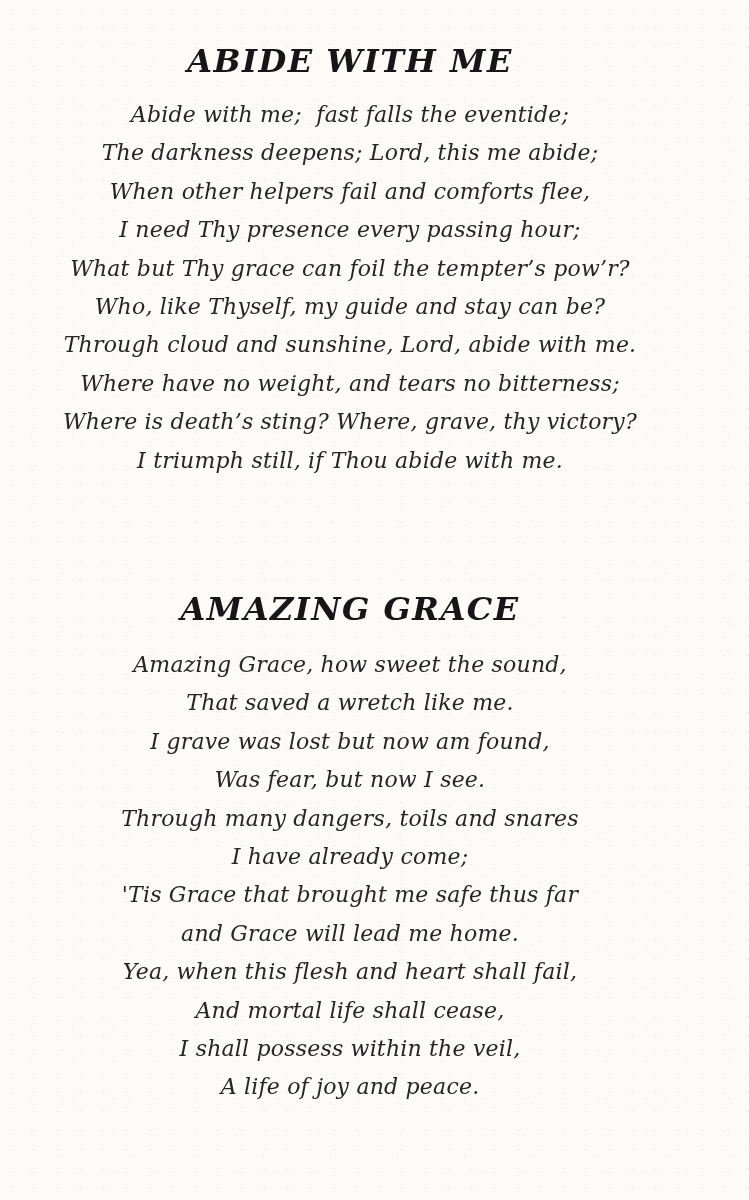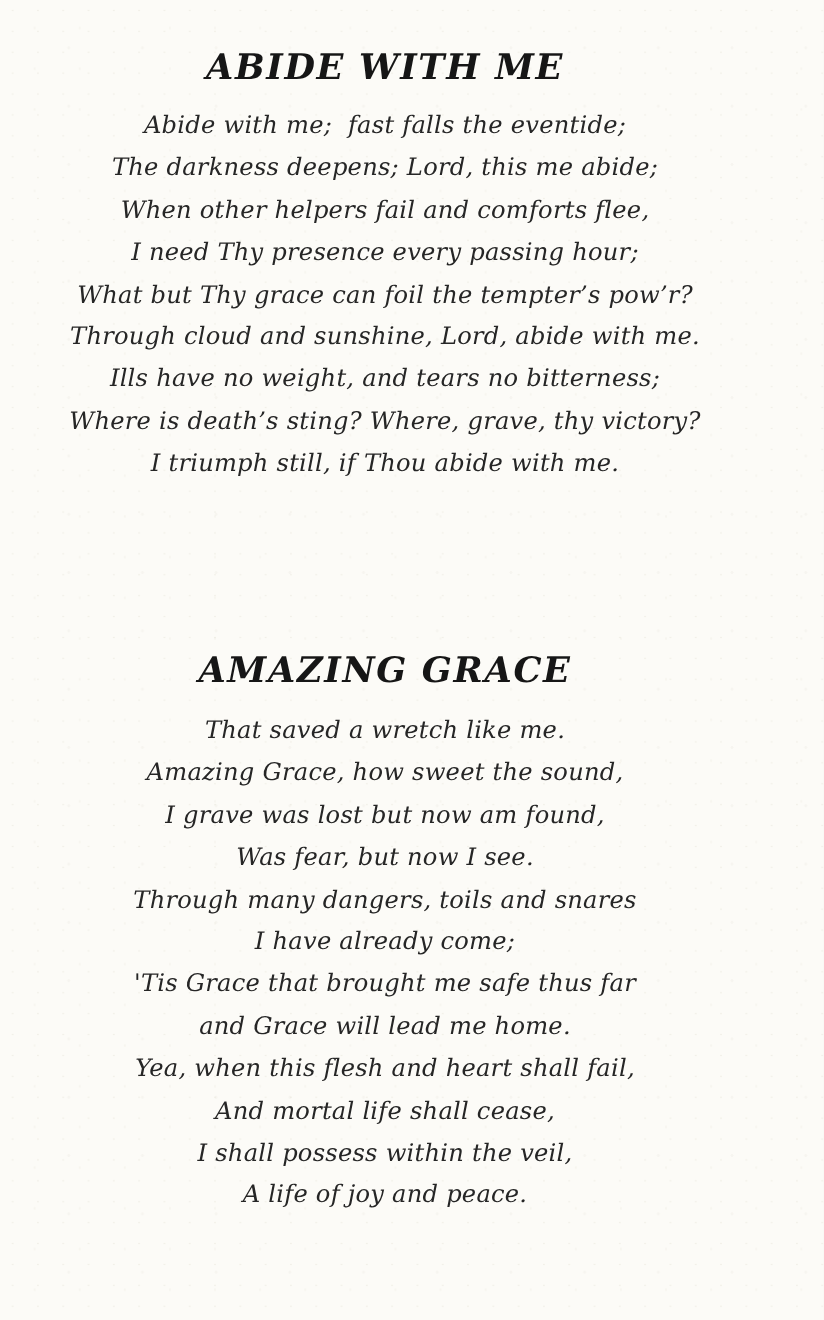--- a/index.html
+++ b/index.html
@@ -57,31 +57,32 @@
 <div class="page">
 
   <div class="column hymn-title" id="hymn1-title">ABIDE WITH ME</div>
 
   <div class="column" id="hymn1-body">
     <div class="hymn-line">Abide with me;  fast falls the eventide;</div>
     <div class="hymn-line">The darkness deepens; Lord, this me abide;</div>
     <div class="hymn-line">When other helpers fail and comforts flee,</div>
     <div class="hymn-line">I need Thy presence every passing hour;</div>
     <div class="hymn-line">What but Thy grace can foil the tempter’s pow’r?</div>
+    <div class="hymn-line">Who, like Thyself, my guide and stay can be?</div>
     <div class="hymn-line">Through cloud and sunshine, Lord, abide with me.</div>
-    <div class="hymn-line">Ills have no weight, and tears no bitterness;</div>
+    <div class="hymn-line">Where have no weight, and tears no bitterness;</div>
     <div class="hymn-line">Where is death’s sting? Where, grave, thy victory?</div>
     <div class="hymn-line">I triumph still, if Thou abide with me.</div>
   </div>
 
   <div class="column hymn-title" id="hymn2-title">AMAZING GRACE</div>
 
   <div class="column" id="hymn2-body">
+    <div class="hymn-line">Amazing Grace, how sweet the sound,</div>
     <div class="hymn-line">That saved a wretch like me.</div>
-    <div class="hymn-line">Amazing Grace, how sweet the sound,</div>
     <div class="hymn-line">I grave was lost but now am found,</div>
     <div class="hymn-line">Was fear, but now I see.</div>
     <div class="hymn-line">Through many dangers, toils and snares</div>
     <div class="hymn-line">I have already come;</div>
     <div class="hymn-line">'Tis Grace that brought me safe thus far</div>
     <div class="hymn-line">and Grace will lead me home.</div>
     <div class="hymn-line">Yea, when this flesh and heart shall fail,</div>
     <div class="hymn-line">And mortal life shall cease,</div>
     <div class="hymn-line">I shall possess within the veil,</div>
     <div class="hymn-line">A life of joy and peace.</div>

